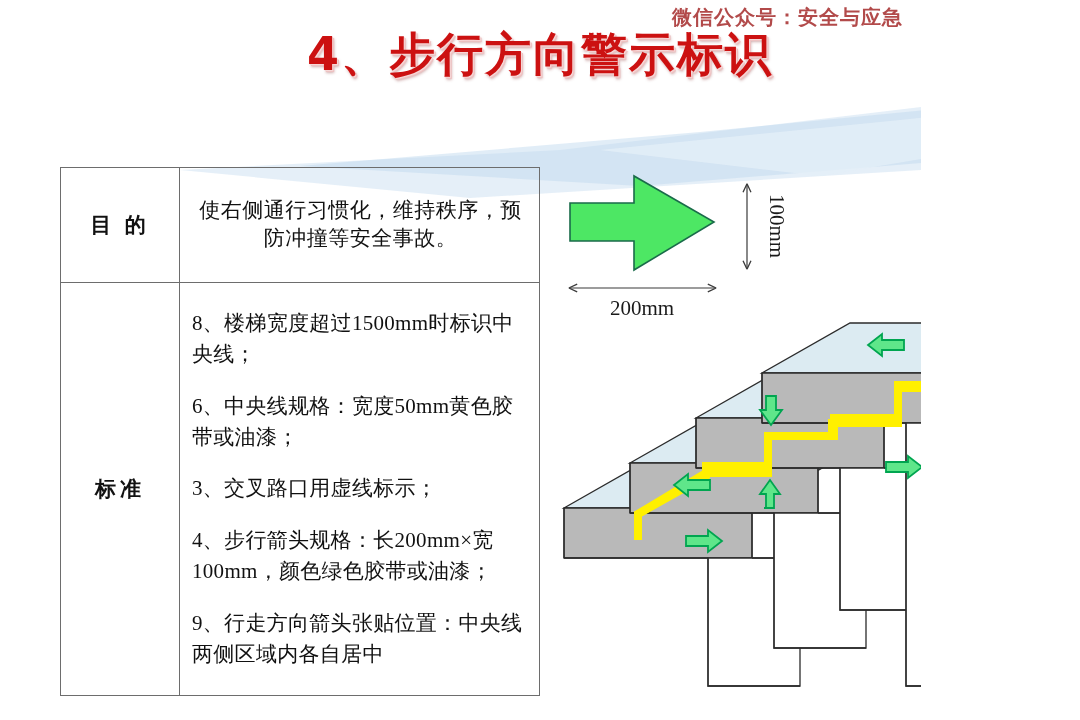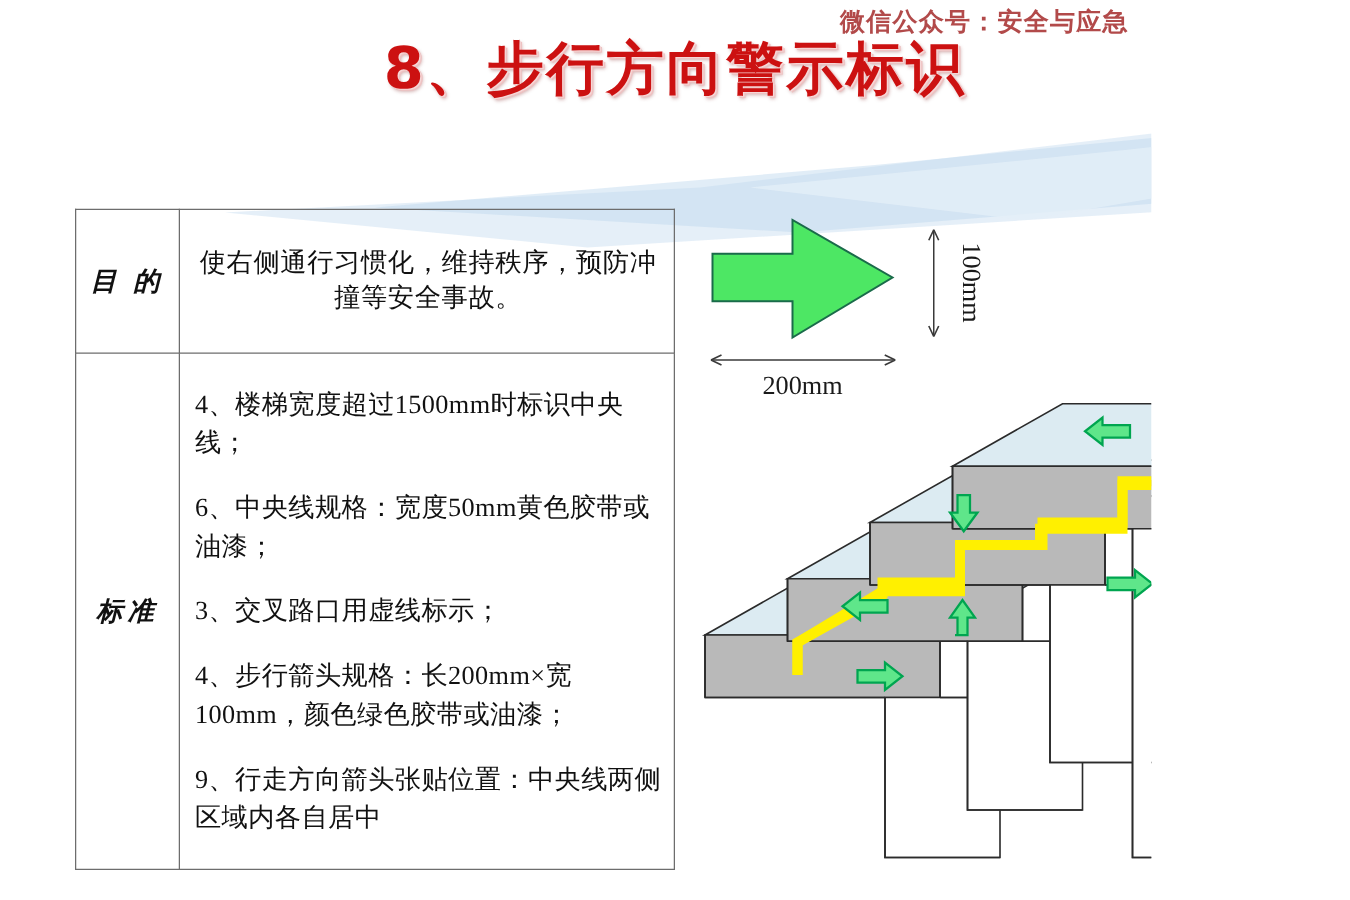--- a/index.html
+++ b/index.html
@@ -50,22 +50,21 @@
     border:1px solid #6d6d6d;
     vertical-align:middle;
     font-family:"Liberation Serif","DejaVu Serif",serif;
     color:#111;
   }
   td.lab{
     width:78px;
     text-align:center;
     font-size:21px;font-weight:bold;
     letter-spacing:4px;
-    padding:0 2px;
-    font-style:italic;
+    padding:0 20px;
   }
   td.val{
     padding:6px 10px 6px 12px;
     font-size:21px;
     line-height:1.32;
     letter-spacing:.5px;
     text-align:center;
   }
   .r1{height:115px;}
   .r2{height:48px;}
@@ -90,32 +89,32 @@
   <div class="swoosh-wrap">
     <svg width="1080" height="200" viewBox="0 0 1080 200">
       <path d="M1080,88 L1080,160 L470,198 L180,170 L560,150 Z" fill="#cfe2f3" opacity="0.55"></path>
       <path d="M1080,95 L1080,150 L640,186 L300,166 L700,132 Z" fill="#bcd8ee" opacity="0.45"></path>
       <path d="M1080,100 L1080,132 L820,176 L600,150 L900,120 Z" fill="#e3eff8" opacity="0.8"></path>
     </svg>
   </div>
 
   <div class="watermark">微信公众号：安全与应急</div>
 
-  <div class="title">8、步行方向警示标识</div>
+  <div class="title">4、步行方向警示标识</div>
 
   <table class="tbl">
     <tbody>
       <tr class="r1">
         <td class="lab">目 的</td>
         <td class="val">使右侧通行习惯化，维持秩序，预防冲撞等安全事故。</td>
       </tr>
       <tr class="r3">
         <td class="lab">标准</td>
         <td class="std">
-          <p>4、楼梯宽度超过1500mm时标识中央线；</p>
+          <p>8、楼梯宽度超过1500mm时标识中央线；</p>
           <p>6、中央线规格：宽度50mm黄色胶带或油漆；</p>
           <p>3、交叉路口用虚线标示；</p>
           <p>4、步行箭头规格：长200mm×宽100mm，颜色绿色胶带或油漆；</p>
           <p>9、行走方向箭头张贴位置：中央线两侧区域内各自居中</p>
         </td>
       </tr>
     </tbody>
   </table>
 
   <div class="arrowspec">

